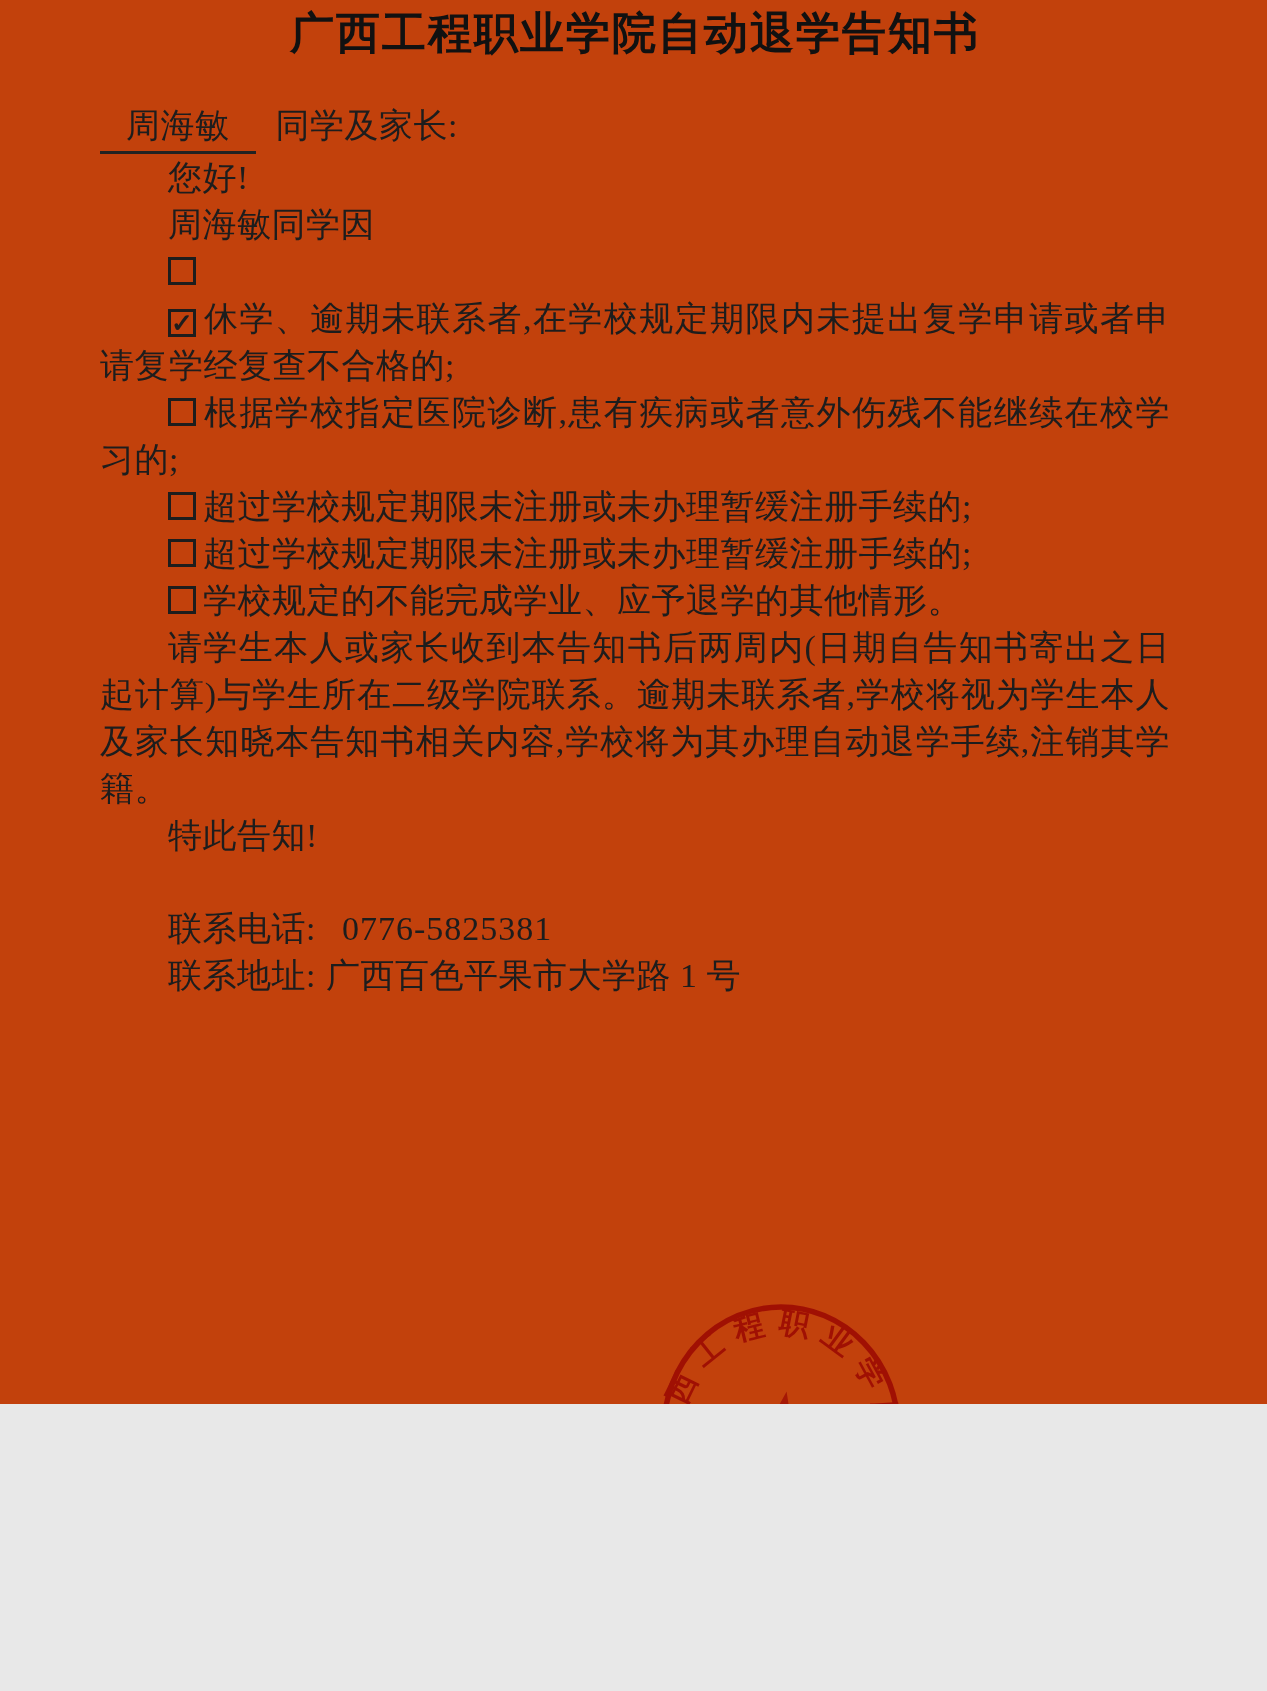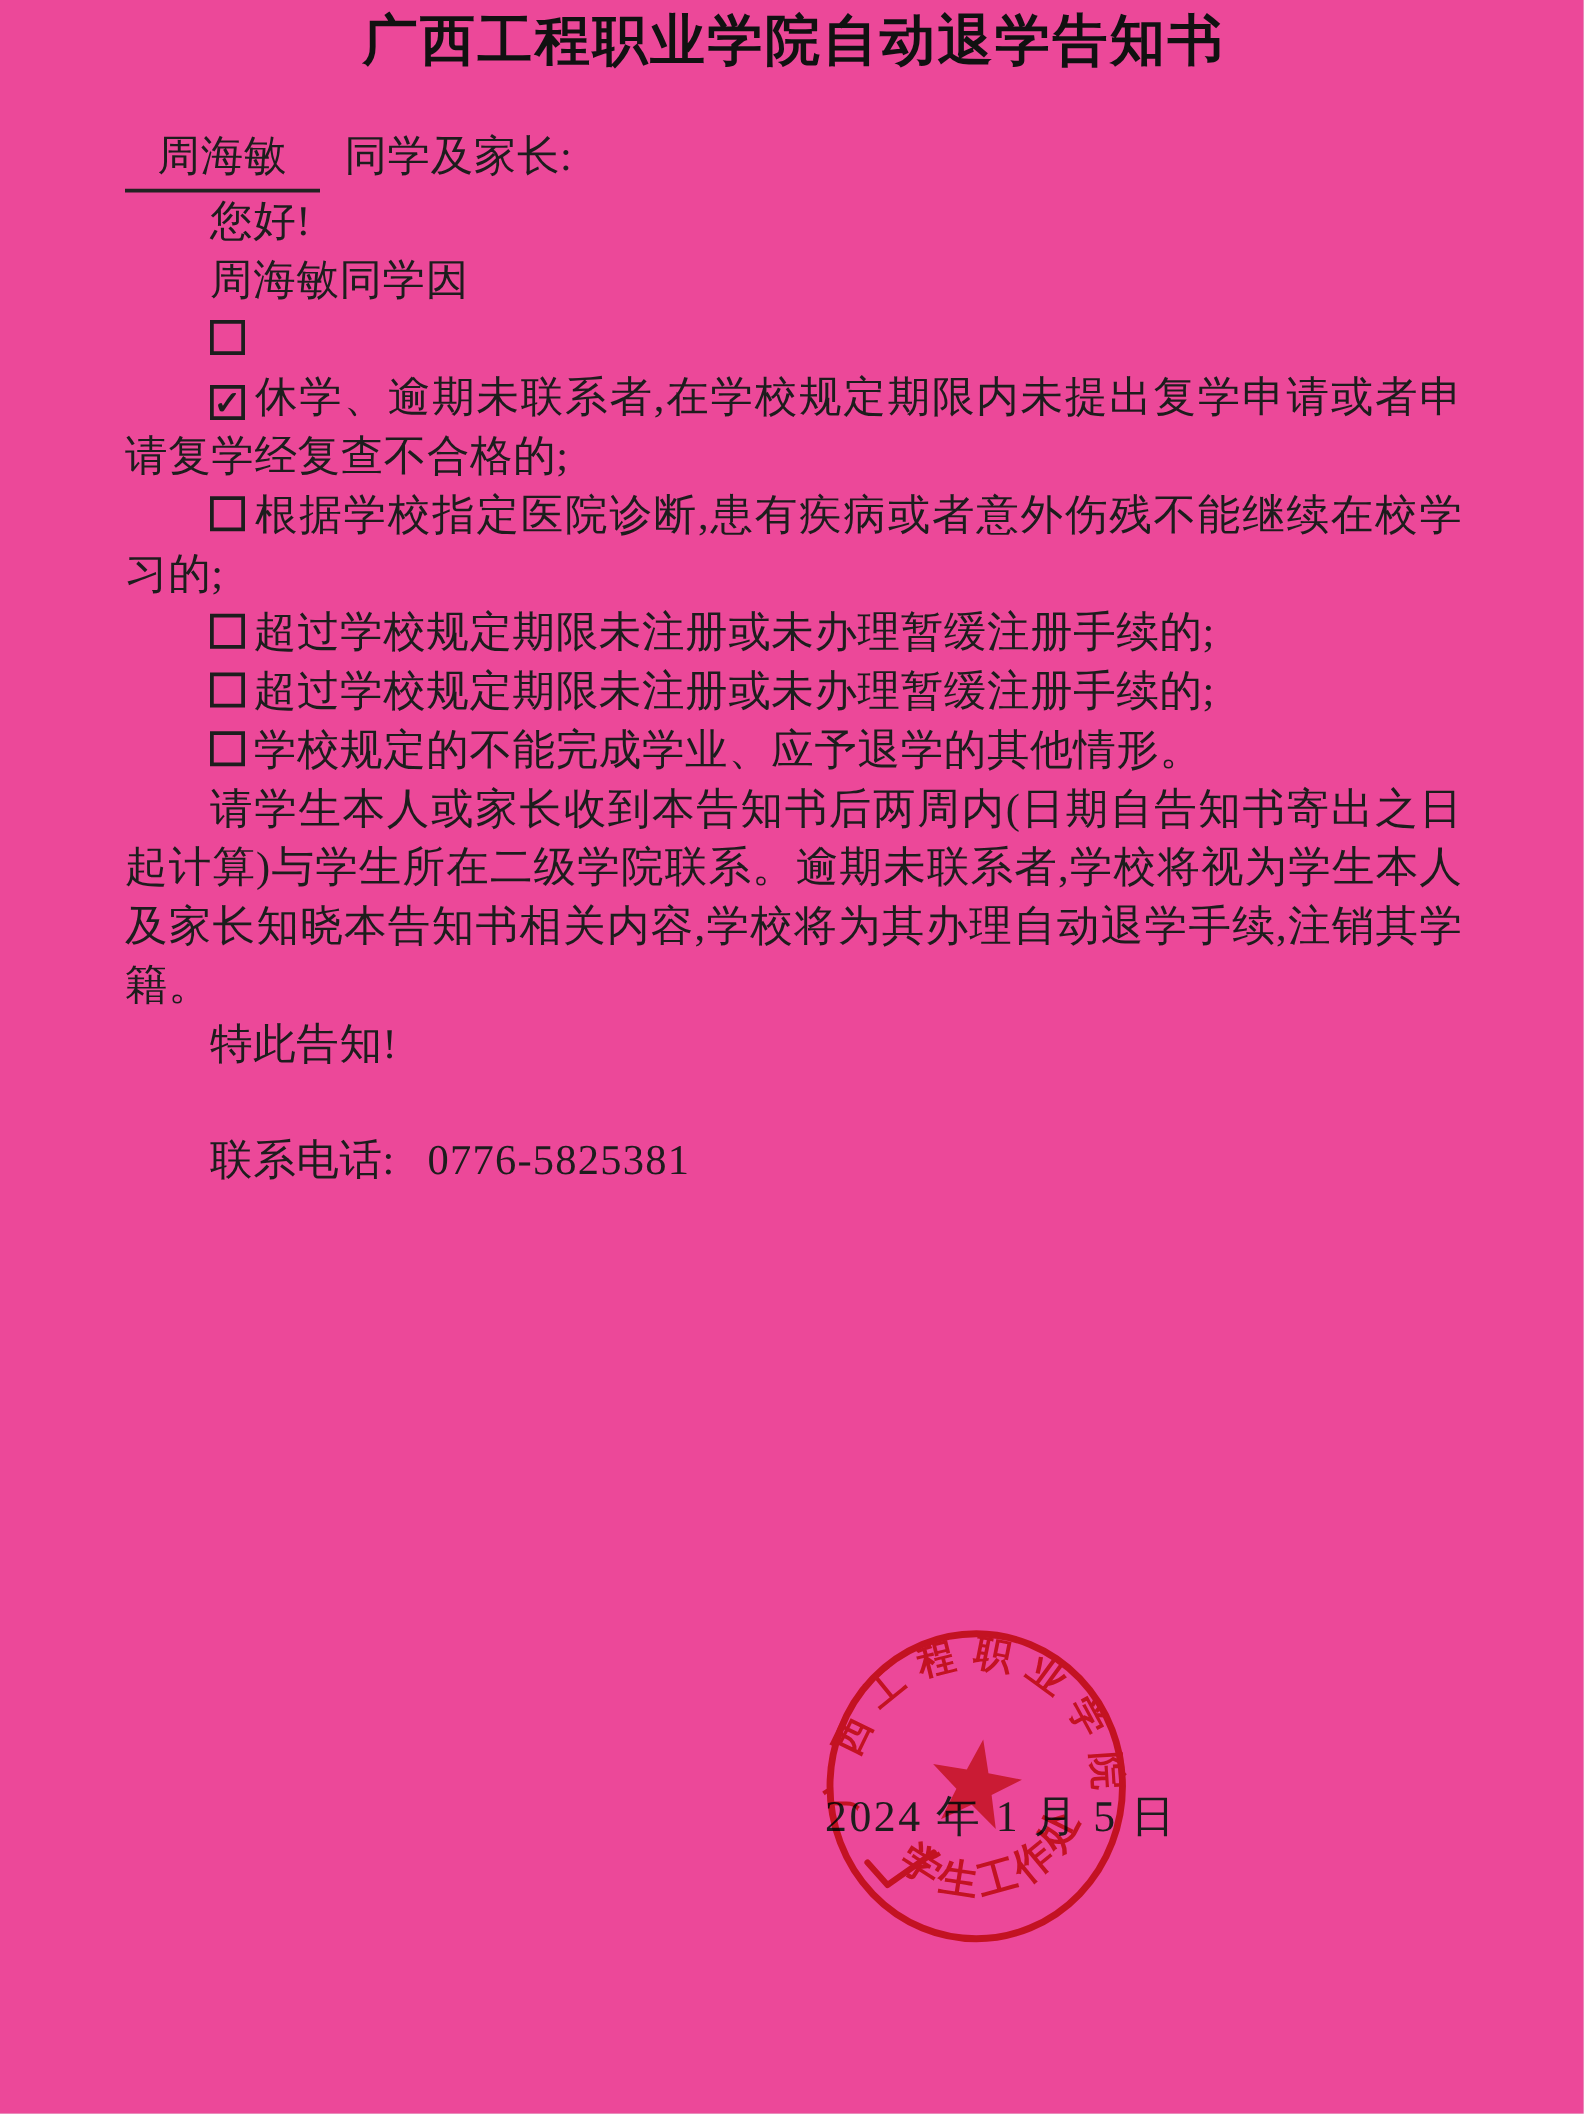--- a/index.html
+++ b/index.html
@@ -1,19 +1,19 @@
 <!DOCTYPE html>
 <html><head>
 <meta charset="utf-8">
 <style>
   html,body{margin:0;padding:0;background:#e8e8e8;}
   .page{
     position:relative;
-    width:1267px;height:1691px;
-    background:#ec4899;
+    width:1267px;height:1404px;
+    background:#c2410c;
     margin:0 auto;
     overflow:hidden;
     font-family:"Liberation Serif","DejaVu Serif",serif;
     color:#1d1d1d;
   }
   .content{
     position:absolute;
     left:100px;top:0;
     width:1070px;
   }
@@ -114,20 +114,23 @@
 
 
     <div class="body-text para">请学生本人或家长收到本告知书后两周内(日期自告知书寄出之日起计算)与学生所在二级学院联系。逾期未联系者,学校将视为学生本人及家长知晓本告知书相关内容,学校将为其办理自动退学手续,注销其学籍。</div>
 
     <div class="body-text para">特此告知!</div>
 
     <div class="contact">
       <div class="body-text contact-line">
         <span>联系电话:</span><span class="phone-value">0776-5825381</span>
       </div>
+      <div class="body-text contact-line">
+        <span>联系地址:</span><span class="address-value">广西百色平果市大学路 1 号</span>
+      </div>
     </div>
   </div>
 
   <div class="sig-date">2024 年 1 月 5 日</div>
 
   <svg class="stamp" viewBox="0 0 265 265" xmlns="http://www.w3.org/2000/svg">
     <defs>
       <path id="arcTop" d="M 39.8,163.8 A 96,96 0 1 1 223.9,151"></path>
       <path id="arcBottom" d="M 57.1,176.6 A 86,86 0 0 0 212.7,154.7"></path>
     </defs>

